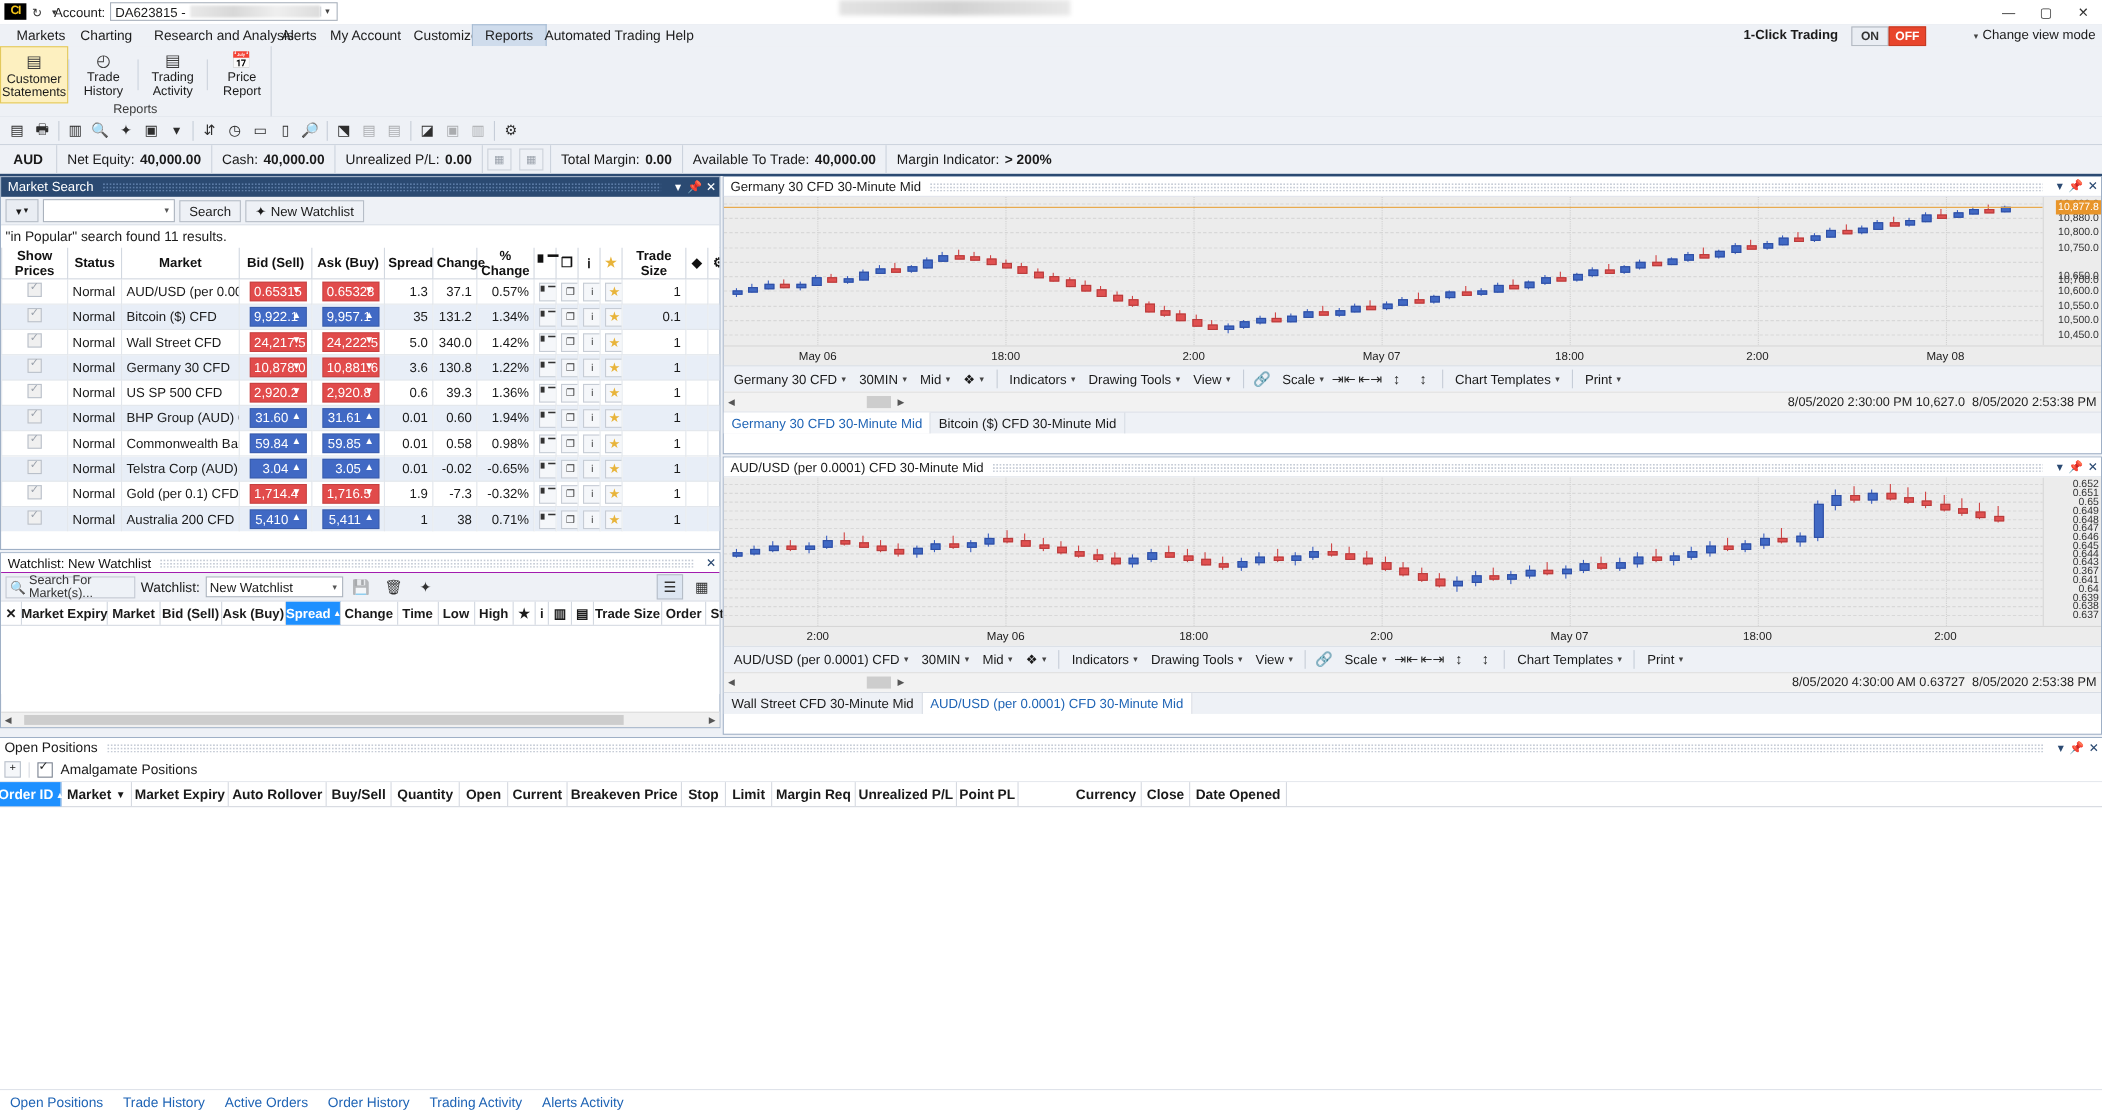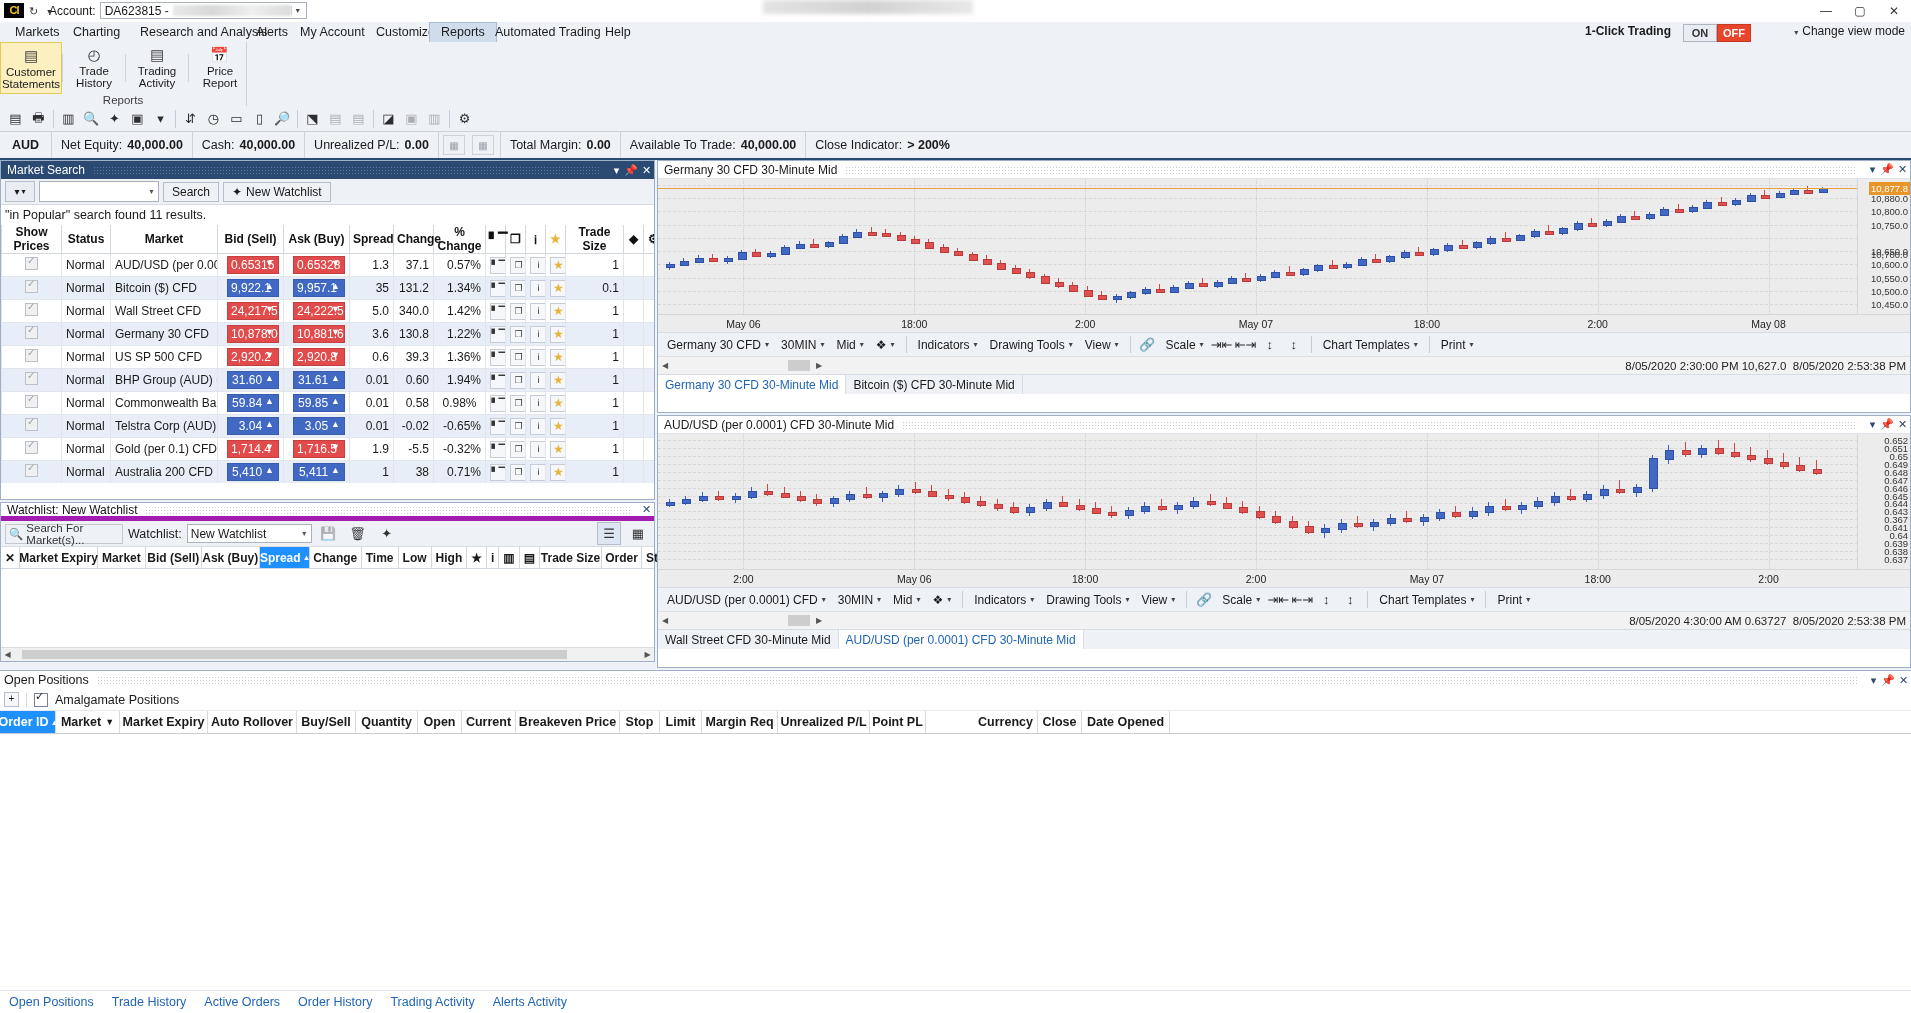--- a/index.html
+++ b/index.html
@@ -282,21 +282,21 @@
     </div>
     <div class="ab-cell">
       <span>Total Margin:</span>
       <b>0.00</b>
     </div>
     <div class="ab-cell">
       <span>Available To Trade:</span>
       <b>40,000.00</b>
     </div>
     <div class="ab-cell" style="border-right:none;">
-      <span>Close Indicator:</span>
+      <span>Margin Indicator:</span>
       <b>&gt; 200%</b>
     </div>
   </div>
 
   <div class="panel" id="market-search">
     <div class="ptitle">
       <span class="tt">Market Search</span>
       <span class="grip"></span>
       <span class="pic">▾</span>
       <span class="pic">📌</span>
@@ -460,21 +460,21 @@
               <td></td>
             </tr>
             <tr>
               <td style="text-align:center"><span class="cb"></span></td>
               <td><span>Normal</span></td>
               <td><span>Commonwealth Bank of...</span></td>
               <td style="text-align:right;padding:0 4px"><span class="px up"><span class="ar">▲</span><span>59.84</span></span></td>
               <td style="text-align:right;padding:0 4px"><span class="px up"><span class="ar">▲</span><span>59.85</span></span></td>
               <td style="text-align:right"><span>0.01</span></td>
               <td style="text-align:right"><span>0.58</span></td>
-              <td style="text-align:center"><span>0.98%</span></td>
+              <td style="text-align:right"><span>0.98%</span></td>
               <td style="text-align:center"><span class="miniic">▘▔</span></td>
               <td style="text-align:center"><span class="miniic">❐</span></td>
               <td style="text-align:center"><span class="miniic">ℹ</span></td>
               <td style="text-align:center"><span class="miniic star">★</span></td>
               <td style="text-align:right"><span>1</span></td>
               <td></td>
               <td></td>
             </tr>
             <tr class="alt">
               <td style="text-align:center"><span class="cb"></span></td>
@@ -493,21 +493,21 @@
               <td></td>
               <td></td>
             </tr>
             <tr>
               <td style="text-align:center"><span class="cb"></span></td>
               <td><span>Normal</span></td>
               <td><span>Gold (per 0.1) CFD</span></td>
               <td style="text-align:right;padding:0 4px"><span class="px dn"><span class="ar">▼</span><span>1,714.4</span></span></td>
               <td style="text-align:right;padding:0 4px"><span class="px dn"><span class="ar">▼</span><span>1,716.5</span></span></td>
               <td style="text-align:right"><span>1.9</span></td>
-              <td style="text-align:right"><span>-5.5</span></td>
+              <td style="text-align:right"><span>-7.3</span></td>
               <td style="text-align:right"><span>-0.32%</span></td>
               <td style="text-align:center"><span class="miniic">▘▔</span></td>
               <td style="text-align:center"><span class="miniic">❐</span></td>
               <td style="text-align:center"><span class="miniic">ℹ</span></td>
               <td style="text-align:center"><span class="miniic star">★</span></td>
               <td style="text-align:right"><span>1</span></td>
               <td></td>
               <td></td>
             </tr>
             <tr class="alt">
@@ -526,21 +526,21 @@
               <td style="text-align:right"><span>1</span></td>
               <td></td>
               <td></td>
             </tr>
           </tbody>
       </table>
     </div>
   </div>
 
   <div class="panel" id="watchlist">
-    <div class="ptitle" style="background:#fff;color:#111;border-bottom:5px solid #a21caf;">
+    <div class="ptitle" style="background:#fff;color:#111;border-bottom:1px solid #a21caf;">
       <span class="tt">Watchlist: New Watchlist</span>
       <span class="grip" style="background-image:radial-gradient(#c6ccd6 .8px, transparent .9px);"></span>
       <span class="pic" style="color:#2b4a72">✕</span>
     </div>
     <div class="wl-toolbar">
       <div class="searchbox">
         <span>🔍</span>
         <span>Search For Market(s)...</span>
       </div>
       <span>Watchlist:</span>

